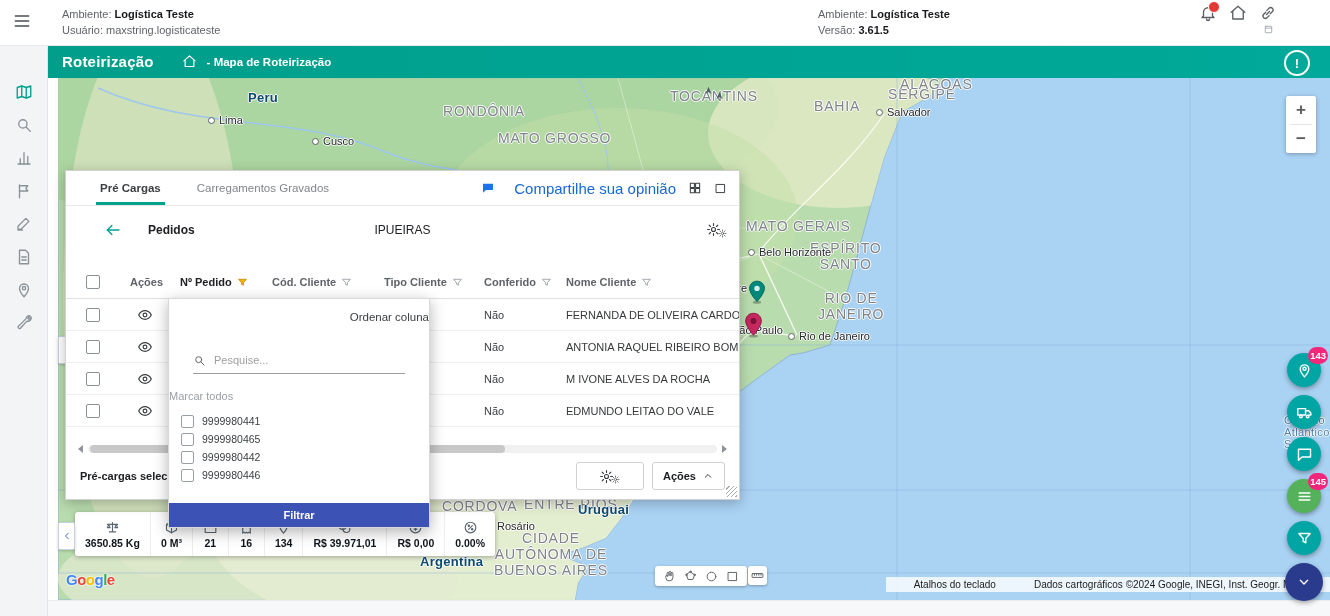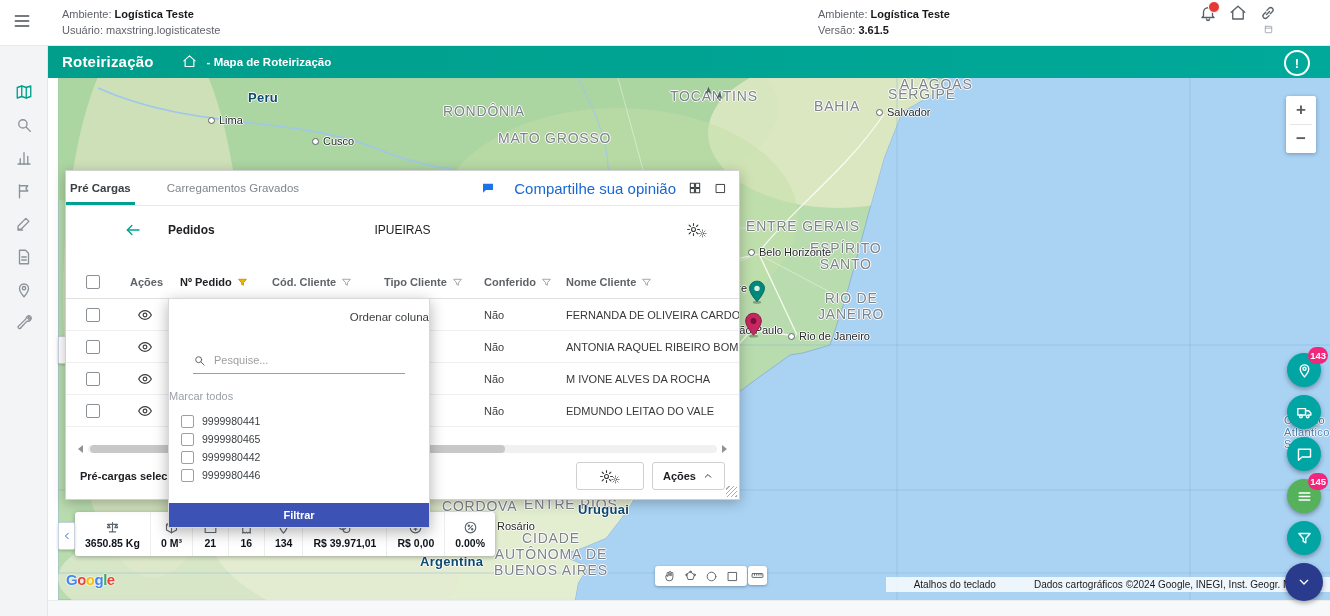--- a/index.html
+++ b/index.html
@@ -60,29 +60,29 @@
 
   
   .statsbar{position:absolute;left:75px;top:512px;height:44px;background:#fff;border-radius:3px;box-shadow:0 1px 5px rgba(0,0,0,.3);display:flex;align-items:stretch;z-index:10;}
   .stat{display:flex;flex-direction:column;align-items:center;justify-content:center;gap:2px;padding:3px 10px;border-right:1px solid #ededed;text-align:center;}
   .stat:last-child{border-right:none;}
   .stat .sic{color:#5b6770;display:inline-flex;}
   .stat b{font-size:10.5px;color:#10151c;white-space:nowrap;}
 
   
   .panel{position:absolute;left:65px;top:170px;width:675px;height:330px;background:#fff;border:1px solid #d0d0d0;box-shadow:0 3px 12px rgba(0,0,0,.25);z-index:15;box-sizing:border-box;}
-  .ptabs{height:34px;border-bottom:1px solid #e8e8e8;display:flex;align-items:stretch;gap:28px;}
+  .ptabs{height:34px;border-bottom:1px solid #e8e8e8;display:flex;align-items:stretch;padding-left:30px;gap:28px;}
   .tab{position:relative;display:flex;align-items:center;font-size:11.5px;color:#80868b;cursor:pointer;padding:0 4px;}
   .tab.active{color:#3c4043;font-weight:bold;}
   .tab.active::after{content:"";position:absolute;left:0;right:0;bottom:0;height:3px;background:#00a08e;}
   .ptab-right{margin-left:auto;display:flex;align-items:center;gap:12px;padding-right:12px;}
   .feedback{display:flex;align-items:center;gap:19px;font-size:15px;color:#1967d2;cursor:pointer;text-decoration:none;}
   .fbicon{display:inline-flex;color:#1a73e8;}
   .pticon{color:#3c4043;display:inline-flex;cursor:pointer;}
-  .psub{position:relative;height:48px;display:flex;align-items:center;padding:0 32px;justify-content:space-between;}
+  .psub{position:relative;height:48px;display:flex;align-items:center;padding:0 12px;justify-content:space-between;}
   .backarrow{margin-left:26px;color:#00a08e;display:inline-flex;cursor:pointer;}
   .psub-title{margin-left:26px;font-size:12px;color:#202124;}
   .psub-center{position:absolute;left:50%;transform:translateX(-50%);font-size:12px;color:#202124;}
   .cogs{margin-left:auto;color:#3c4043;display:inline-flex;align-items:flex-start;cursor:pointer;}
   .cogs svg:last-child{margin-left:-3px;margin-top:7px;}
   .thead,.trow{display:grid;grid-template-columns:54px 50px 92px 112px 100px 82px minmax(0,1fr);align-items:center;}
   .thead{margin-top:12px;height:32px;border-bottom:1px solid #e0e0e0;font-size:11px;font-weight:bold;color:#5f6368;}
   .hcell{display:flex;align-items:center;gap:5px;padding-left:10px;cursor:pointer;}
   .hcell.cbc{justify-content:center;padding-left:0;}
   .hcell.hact span{color:#202124;}
@@ -266,21 +266,21 @@
         <span class="mlabel country" style="left:190px;top:12px">Peru</span>
         <span class="mlabel city" style="left:150px;top:36px"><i class="cdot"></i>Lima</span>
         <span class="mlabel city" style="left:254px;top:57px"><i class="cdot"></i>Cusco</span>
         <span class="mlabel state" style="left:385px;top:25px">RONDÔNIA</span>
         <span class="mlabel state" style="left:440px;top:52px">MATO GROSSO</span>
         <span class="mlabel state" style="left:612px;top:10px">TOCANTINS</span>
         <span class="mlabel state" style="left:756px;top:20px">BAHIA</span>
         <span class="mlabel city" style="left:818px;top:28px"><i class="cdot"></i>Salvador</span>
         <span class="mlabel state" style="left:830px;top:8px">SERGIPE</span>
         <span class="mlabel state" style="left:842px;top:-2px">ALAGOAS</span>
-        <span class="mlabel state" style="left:688px;top:140px">ENTRE GERAIS</span>
+        <span class="mlabel state" style="left:688px;top:140px">MATO GERAIS</span>
         <span class="mlabel state" style="left:752px;top:162px">ESPÍRITO
 SANTO</span>
         <span class="mlabel city" style="left:690px;top:168px"><i class="cdot"></i>Belo Horizonte</span>
         <span class="mlabel state" style="left:760px;top:212px">RIO DE
 JANEIRO</span>
         <span class="mlabel city" style="left:672px;top:204px">Pre</span>
         <span class="mlabel city" style="left:674px;top:246px">São Paulo</span>
         <span class="mlabel city" style="left:730px;top:252px"><i class="cdot"></i>Rio de Janeiro</span>
         <span class="mlabel water" style="left:1226px;top:336px">Oceano
 Atlântico

